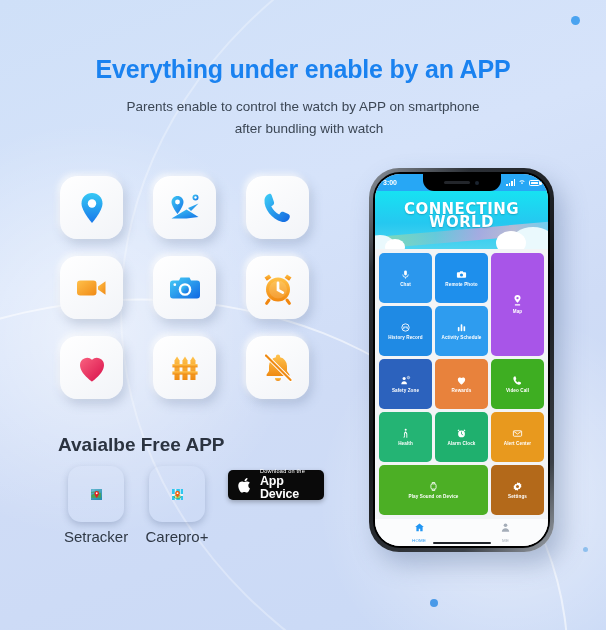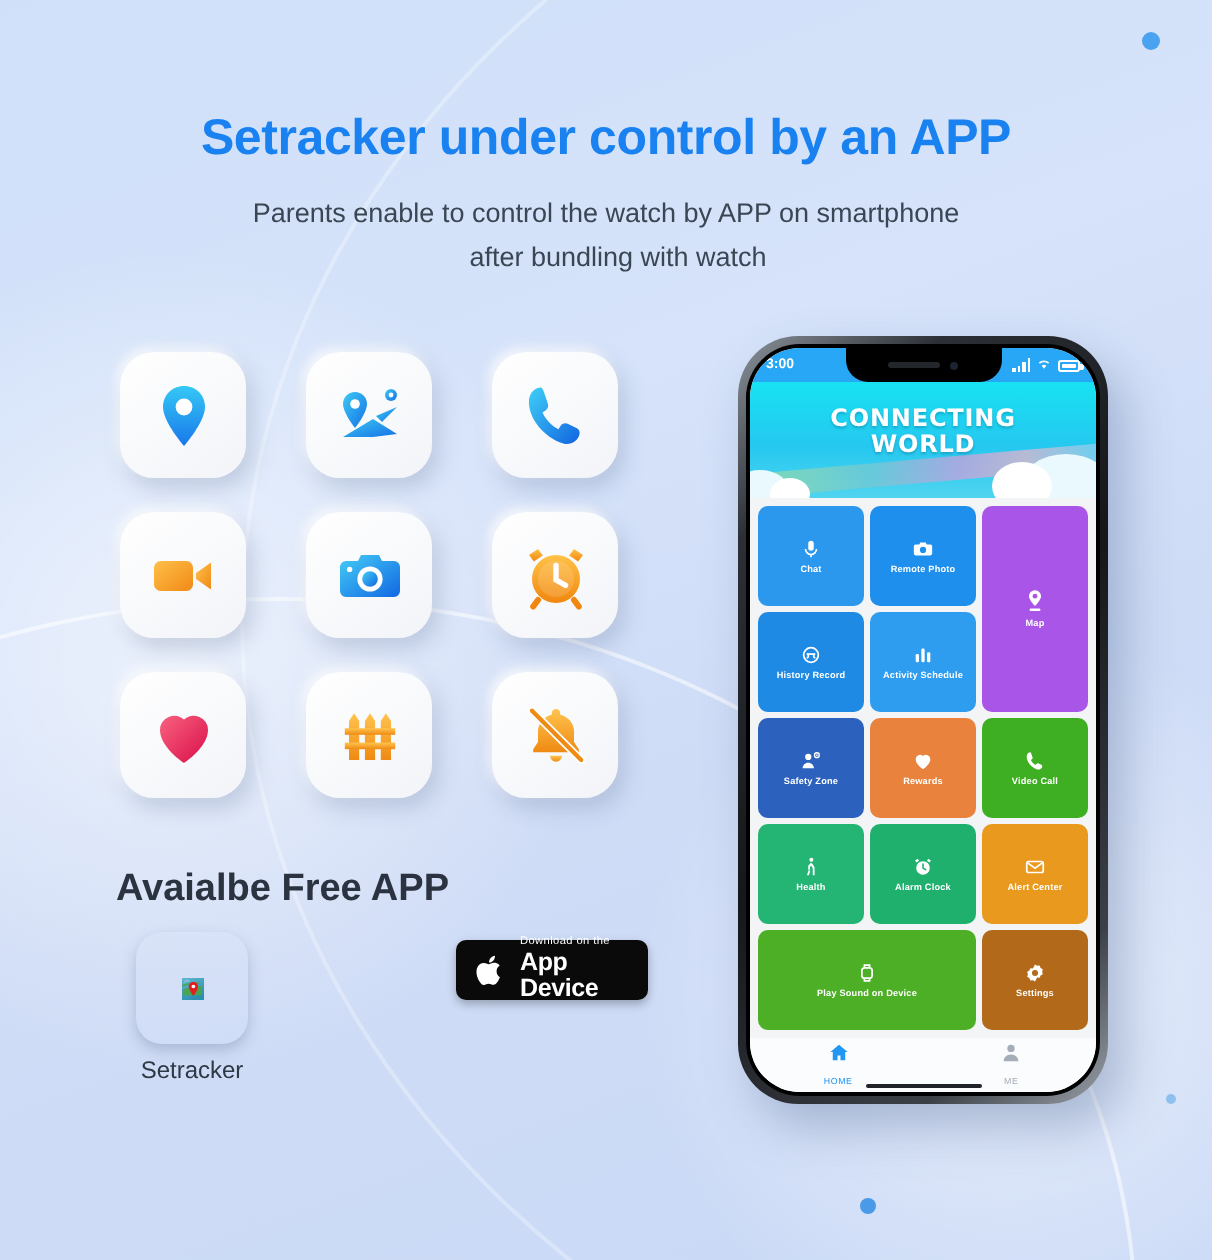--- a/index.html
+++ b/index.html
@@ -74,21 +74,21 @@
     font-size: 19px; font-weight: bold; color: #2b3340;
   }
   .store-app { position: absolute; text-align: center; }
   .store-app .tile {
     width: 56px; height: 56px; border-radius: 13px;
     overflow: hidden; position: relative;
     box-shadow: 0 3px 7px rgba(80,100,140,0.30);
     margin: 0 auto;
   }
   .store-app .caption {
-    margin-top: 6px; font-size: 12px; color: #2f3845;
+    margin-top: 6px; font-size: 15px; color: #2f3845;
   }
   #app-setracker { left: 64px; top: 466px; width: 64px; }
   #app-carepro  { left: 142px; top: 466px; width: 70px; }
 
   
   .badge {
     position: absolute;
     width: 96px; height: 30px; border-radius: 5px;
     background: #0a0a0a; color: #fff;
     display: flex; align-items: center; padding: 0 6px;
@@ -145,21 +145,21 @@
   .batt i { position:absolute; inset:1px; background:#fff; border-radius:0.5px; }
 
   
   #hero {
     height: 58px; flex: none; position: relative; overflow: hidden;
     background: linear-gradient(180deg, #17e2f2 0%, #25c8f0 55%, #4fd4ef 100%);
     display: flex; align-items: flex-start; justify-content: center;
   }
   #hero-title {
     margin-top: 12px; text-align: center; color: #fff;
-    font-size: 12px; font-weight: bold; line-height: 13px;
+    font-size: 15px; font-weight: bold; line-height: 13px;
     letter-spacing: 0.4px; z-index: 3;
     text-shadow: 0 1px 1.5px rgba(0,90,120,0.35);
     font-family: "DejaVu Sans", sans-serif;
   }
   .cloud { position: absolute; background: #eaf9fd; border-radius: 50%; }
   .c1 { width: 46px; height: 34px; right: -8px; bottom: -12px; }
   .c2 { width: 30px; height: 24px; right: 22px; bottom: -6px; background: #ffffff; }
   .c3 { width: 30px; height: 22px; left: -10px; bottom: -8px; }
   .c4 { width: 20px; height: 16px; left: 10px; bottom: -6px; background:#ffffff; }
   .rainbow {
@@ -207,21 +207,21 @@
 <div id="page">
 
   <div class="glow glow-1"></div>
   <div class="glow glow-2"></div>
   <div class="swoosh swoosh-a"></div>
   <div class="swoosh swoosh-b"></div>
   <div class="dot" style="width:9px;height:9px;background:#4aa3f0;right:26px;top:16px;"></div>
   <div class="dot" style="width:8px;height:8px;background:#4a9ae8;left:430px;bottom:23px;"></div>
   <div class="dot" style="width:5px;height:5px;background:#8fc0ee;right:18px;bottom:78px;"></div>
 
-  <div class="headline">Setracker under control by an APP</div>
+  <div class="headline">Everything under enable by an APP</div>
   <div class="subline l1">Parents enable to control the watch by APP on smartphone</div>
   <div class="subline l2">after bundling with watch</div>
 
   <div id="feature-grid">
 
     <div class="ficon">
       <span>
         <svg viewBox="0 0 24 24">
             <defs>
               <linearGradient id="gA" x1="0" y1="0" x2="0" y2="1">
@@ -386,20 +386,36 @@
         <path d="M0 20c5-4 10-1 14-4s9 1 13-2 10 1 15-2" stroke="#49a552" stroke-width="5" fill="none" opacity="0.85"></path>
         <path d="M6 9c3-3 8-4 12-3" stroke="#cfe9f2" stroke-width="1.6" fill="none" opacity="0.8"></path>
         <path d="M5 13c4-4 9-5 14-4" stroke="#cfe9f2" stroke-width="1.3" fill="none" opacity="0.6"></path>
         <path fill="#e02020" d="M29 10c-6.5 0-11.8 5.3-11.8 11.8C17.2 30.5 29 46 29 46s11.8-15.5 11.8-24.2C40.8 15.3 35.5 10 29 10z"></path>
         <circle cx="29" cy="21.5" r="4.6" fill="#fff"></circle>
       </svg>
     </div>
     <div class="caption">Setracker</div>
   </div>
 
+  <div class="store-app" id="app-carepro">
+    <div class="tile">
+      <svg viewBox="0 0 56 56" width="56" height="56">
+        <rect width="56" height="56" fill="#2ec6ef"></rect>
+        <path d="M0 26h56v9H0z" fill="#eef6f8"></path>
+        <path d="M14 0h8v56h-8z" fill="#eef6f8" opacity="0.95"></path>
+        <path d="M40 0h5v56h-5z" fill="#eef6f8" opacity="0.8"></path>
+        <ellipse cx="28" cy="40" rx="18" ry="8" fill="none" stroke="#1f9c3c" stroke-width="3"></ellipse>
+        <ellipse cx="28" cy="40" rx="12" ry="5.2" fill="none" stroke="#f2e21a" stroke-width="3"></ellipse>
+        <ellipse cx="28" cy="40" rx="6" ry="2.6" fill="#f2e21a"></ellipse>
+        <path fill="#f2620f" d="M28 9c-6.6 0-12 5.4-12 12 0 8.8 12 22 12 22s12-13.2 12-22c0-6.6-5.4-12-12-12z"></path>
+        <circle cx="28" cy="21" r="4.8" fill="#fff"></circle>
+      </svg>
+    </div>
+    <div class="caption">Carepro+</div>
+  </div>
 
   <div class="badge" id="badge-appstore">
     <span class="glyph">
       <svg viewBox="0 0 24 24" width="18" height="18" fill="#fff">
         <path d="M16.4 12.7c0-2.4 2-3.6 2.1-3.6-1.1-1.7-2.9-1.9-3.6-1.9-1.5-.2-3 .9-3.8.9-.8 0-2-.9-3.3-.8-1.7 0-3.2 1-4 2.5-1.7 3-.4 7.4 1.2 9.8.8 1.2 1.8 2.5 3 2.4 1.2 0 1.7-.8 3.1-.8 1.5 0 1.9.8 3.2.7 1.3 0 2.2-1.2 3-2.4.9-1.4 1.3-2.7 1.3-2.8 0 0-2.2-1-2.2-3.9z"></path>
         <path d="M14.3 5.6c.7-.8 1.1-2 1-3.1-1 0-2.2.7-2.9 1.5-.6.7-1.2 1.9-1 3 1.1.1 2.2-.6 2.9-1.4z"></path>
         </svg>
     </span>
     <span class="txt">
       <span class="small">Download on the</span>

